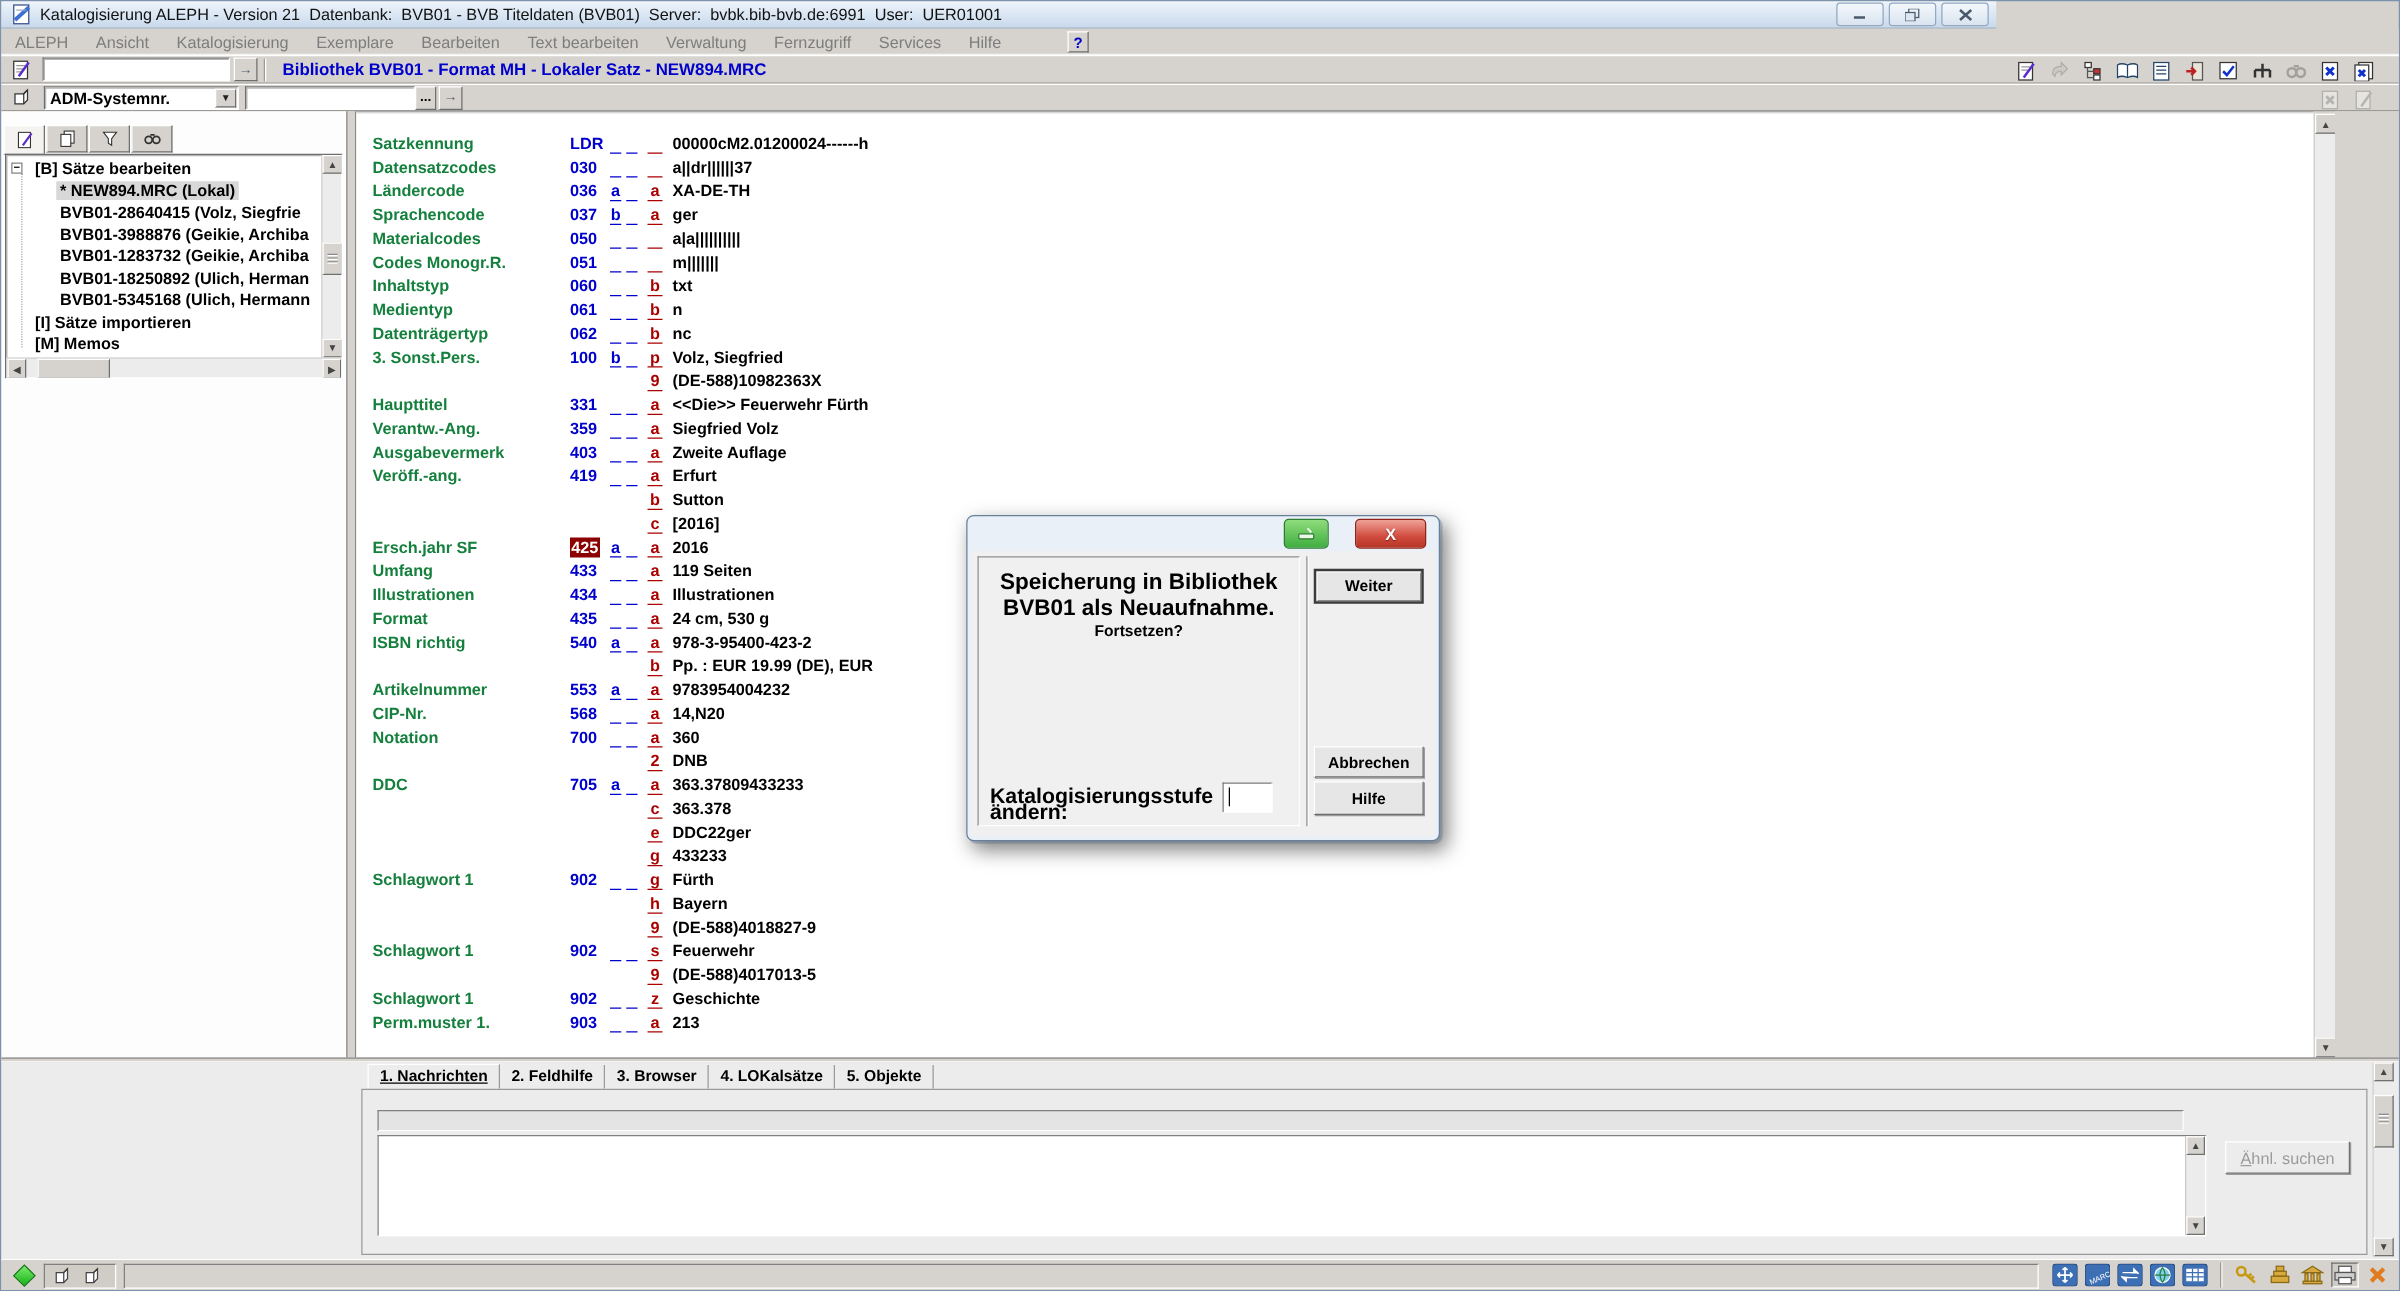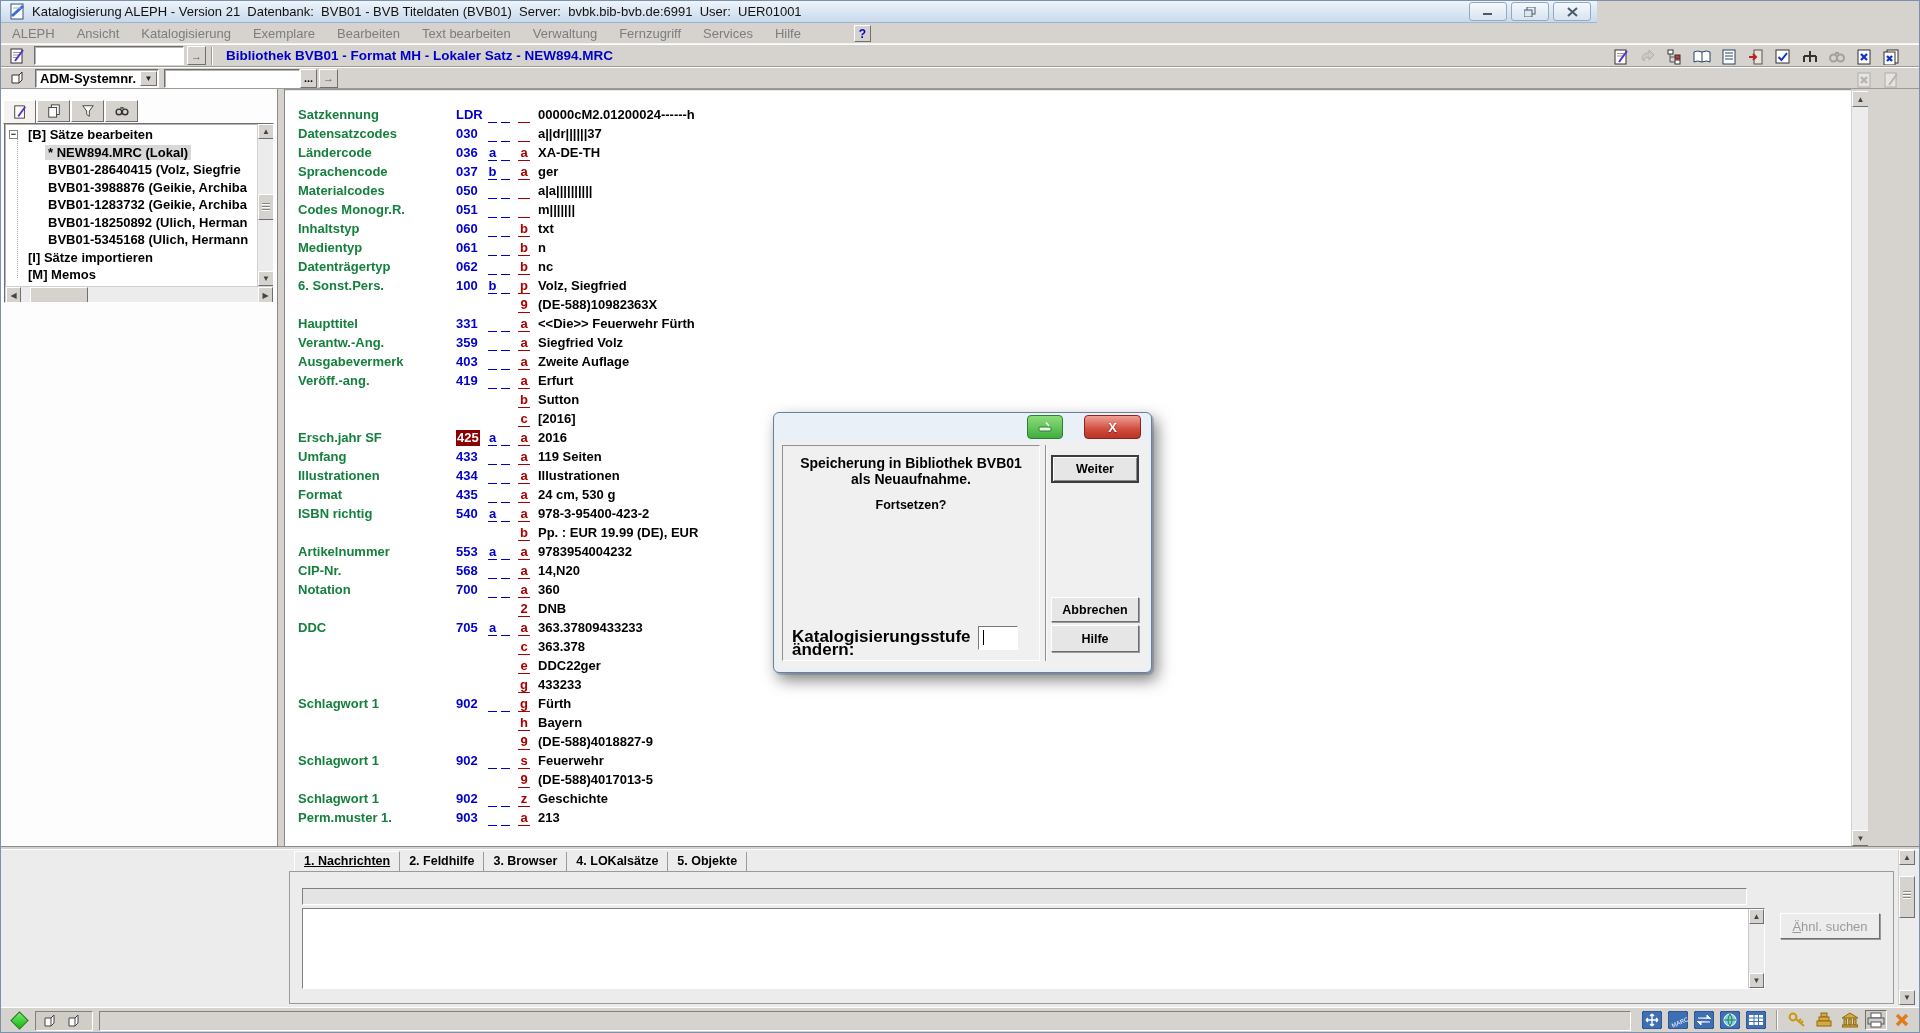--- a/index.html
+++ b/index.html
@@ -122,21 +122,21 @@
     background:linear-gradient(#f4f8fc,#dfe9f4 55%,#cfdeee); border-radius:6px 6px 0 0; border-bottom:1px solid #b9c9da; }
   .dlg-title .txt { font-size:13.5px; color:#1c1c1c; margin-left:11px; }
   .dlg-grn { position:absolute; left:253px; top:2px; width:36px; height:24px; border-radius:4px;
     background:linear-gradient(#8fdc7c,#3fae3f); border:1px solid #2e7d32; display:flex; align-items:center; justify-content:center; }
   .dlg-x { position:absolute; left:310px; top:2px; width:57px; height:24px; border-radius:4px;
     background:linear-gradient(#f0a198,#d04c3e 60%,#b83427); border:1px solid #8e2317; color:#fff; font-weight:bold; font-size:13px;
     display:flex; align-items:center; justify-content:center; text-shadow:0 1px 1px #7a1d12; }
   .dlg-body { position:absolute; left:3px; top:28px; width:371px; height:228px; background:#f0f0f0; }
   .dlg-panel { position:absolute; left:5px; top:4px; width:258px; height:216px; background:#f0f0f0; overflow:hidden;
     border:1px solid; border-color:#909090 #fdfdfd #fdfdfd #909090; }
-  .dlg-msg1 { position:absolute; left:9px; top:9px; width:238px; text-align:center; font-size:14px; font-weight:bold; color:#000; }
+  .dlg-msg1 { position:absolute; left:9px; top:9px; width:238px; text-align:center; font-size:18px; font-weight:bold; color:#000; }
   .dlg-msg2 { position:absolute; left:9px; top:52px; width:238px; text-align:center; font-size:12.5px; font-weight:bold; color:#000; }
   .dlg-lvllbl { position:absolute; left:9px; top:184px; width:160px; font-size:17px; font-weight:bold; color:#000; line-height:13px; }
   .dlg-lvlinput { position:absolute; left:195px; top:180px; width:40px; height:24px; background:#fff;
     border:1px solid; border-color:#7a7a7a #fff #fff #7a7a7a; }
   .caret { position:absolute; left:4px; top:3px; width:1px; height:15px; background:#000; }
   .dlg-sep { position:absolute; left:268px; top:4px; width:2px; height:216px; border-left:1px solid #909090; border-right:1px solid #fdfdfd; }
   .dlg-btn { position:absolute; left:274px; width:88px; background:#e6e6e6; font-size:12.5px; font-weight:bold; color:#000;
     border:1px solid; border-color:#fff #6d6d6d #6d6d6d #fff; box-shadow:1px 1px 0 #9a9a9a;
     display:flex; align-items:center; justify-content:center; }
   .dlg-btn.default { top:14px; height:28px; border:2px solid #3c3c3c; box-shadow:inset 1px 1px 0 #fff, inset -1px -1px 0 #8a8a8a; }
@@ -283,21 +283,21 @@
   </span>
 </div>
 
 <div class="abs tbar tbar3">
   <span class="iconbtn" style="margin-left:4px">
     <svg width="16" height="16" viewBox="0 0 16 16">
         <path d="M3 5 L10 5 L13 2 L13 10 L10 13 L3 13 Z" fill="#fff" stroke="#333"></path>
         <path d="M10 5 L10 13 M10 5 L13 2" fill="none" stroke="#333"></path>
       </svg>
   </span>
-  <span class="dd" style="width:124px; margin-left:6px;">
+  <span class="dd" style="width:156px; margin-left:6px;">
     <span class="ddtext">ADM-Systemnr.</span>
     <span class="ddarrow">▼</span>
   </span>
   <span class="sunkinput" style="width:136px; margin-left:5px;"></span>
   <span class="dotsbtn">...</span>
   <span class="gobtn" style="margin-left:2px">→</span>
 
   <span class="tb-icons" style="right:18px; top:2px;">
     <span class="iconbtn dim">
         <svg width="16" height="16" viewBox="0 0 16 16">
@@ -507,21 +507,21 @@
         <span class="rtag"><span class="t">062</span></span>
         <span class="rind">
           <i></i>
           <i></i>
         </span>
         <span class="rsub">b</span>
         <span class="rval">nc</span>
       </div>
 
       <div class="rrow">
-        <span class="rlabel">6. Sonst.Pers.</span>
+        <span class="rlabel">3. Sonst.Pers.</span>
         <span class="rtag"><span class="t">100</span></span>
         <span class="rind">
           <i>b</i>
           <i></i>
         </span>
         <span class="rsub">p</span>
         <span class="rval">Volz, Siegfried</span>
       </div>
 
       <div class="rrow cont">

